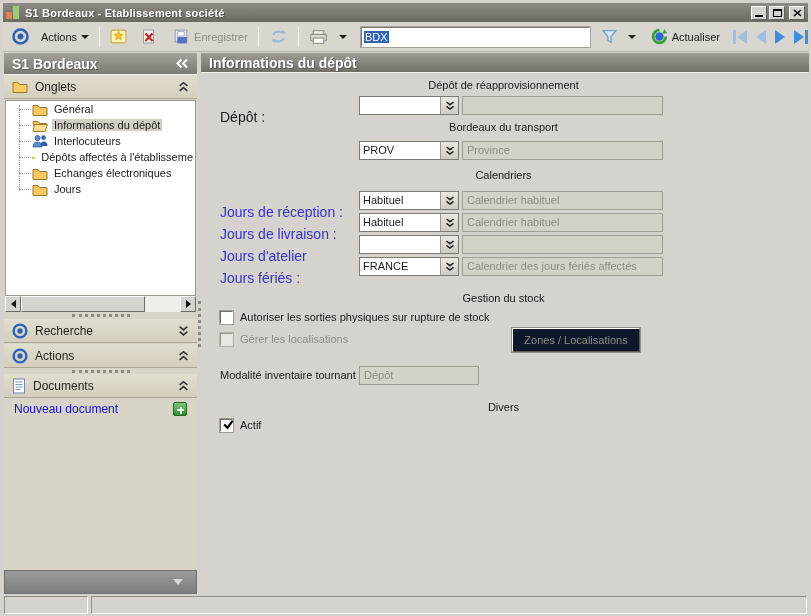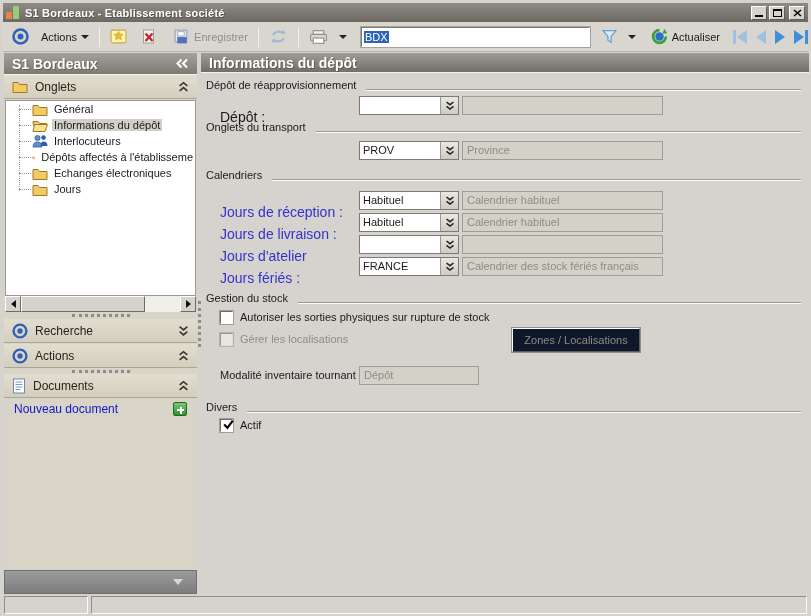--- a/index.html
+++ b/index.html
@@ -105,21 +105,21 @@
 
   
   .main-header { position:absolute; left:199px; top:51px; width:608px; height:20px;
                  background:linear-gradient(180deg,#9e9c95,#716f68);
                  border-bottom:1px solid #f4f2ec;
                  display:flex; align-items:center; padding:0 8px; }
   .main-header .htxt { color:#fff; font-weight:bold; font-size:14px;
                        text-shadow:1px 1px 0 #5d5b55; }
   .content { position:absolute; left:199px; top:71px; width:608px; height:497px;
              background:#d6d3ce; }
-  .group { position:absolute; left:5px; right:8px; display:flex; align-items:flex-end; gap:10px; }
+  .group { position:absolute; left:5px; right:8px; display:flex; align-items:center; gap:10px;flex-direction:column; }
   .group .gtxt { font-size:11px; color:#1a1a1a; }
   .group .rule { flex:1; height:0; border-top:1px solid #9b988f; border-bottom:1px solid #fbfaf6; margin-top:2px; }
   .frow { position:absolute; left:0; width:100%; height:19px; }
   .flabel { position:absolute; left:19px; width:136px; line-height:19px; font-size:14px; color:#1a1a1a;
             white-space:nowrap;margin-top:12px; }
   .flabel.blue { color:#3333cc; }
   .combo { position:absolute; left:158px; width:100px; height:19px; background:#fff;
            border:1px solid #7c7a74; display:flex; }
   .combo .cval { flex:1; line-height:17px; padding-left:3px; font-size:11px; overflow:hidden;border-radius:7px; }
   .combo .cbtn { width:18px; background:linear-gradient(180deg,#e9e7e1,#cfccc5);
@@ -411,21 +411,21 @@
         <span class="cbtn">
             <svg width="10" height="11" viewBox="0 0 10 10">
               <path d="M1.5 1.5 L5 4.2 L8.5 1.5 M1.5 5.8 L5 8.5 L8.5 5.8" stroke="#222" stroke-width="1.5" fill="none"></path>
             </svg>
           </span>
       </span>
       <span class="desc"></span>
     </div>
 
     <div class="group" style="top:48px">
-      <span class="gtxt">Onglets du transport</span>
+      <span class="gtxt">Bordeaux du transport</span>
         <span class="rule"></span>
     </div>
     <div class="frow" style="top:68px">
       <span class="combo">
         <span class="cval">PROV</span>
         <span class="cbtn">
             <svg width="10" height="11" viewBox="0 0 10 10">
               <path d="M1.5 1.5 L5 4.2 L8.5 1.5 M1.5 5.8 L5 8.5 L8.5 5.8" stroke="#222" stroke-width="1.5" fill="none"></path>
             </svg>
           </span>
@@ -476,21 +476,21 @@
     <div class="frow" style="top:184px">
       <span class="flabel blue">Jours fériés :</span>
       <span class="combo">
         <span class="cval">FRANCE</span>
         <span class="cbtn">
             <svg width="10" height="11" viewBox="0 0 10 10">
               <path d="M1.5 1.5 L5 4.2 L8.5 1.5 M1.5 5.8 L5 8.5 L8.5 5.8" stroke="#222" stroke-width="1.5" fill="none"></path>
             </svg>
           </span>
       </span>
-      <span class="desc">Calendrier des stock fériés français</span>
+      <span class="desc">Calendrier des jours fériés affectés</span>
     </div>
 
     <div class="group" style="top:219px">
       <span class="gtxt">Gestion du stock</span>
         <span class="rule"></span>
     </div>
     <span class="cb" style="left:19px; top:238px"></span>
     <span class="cblabel" style="left:39px; top:237px">Autoriser les sorties physiques sur rupture de stock</span>
 
     <span class="cb disabled" style="left:19px; top:260px"></span>

